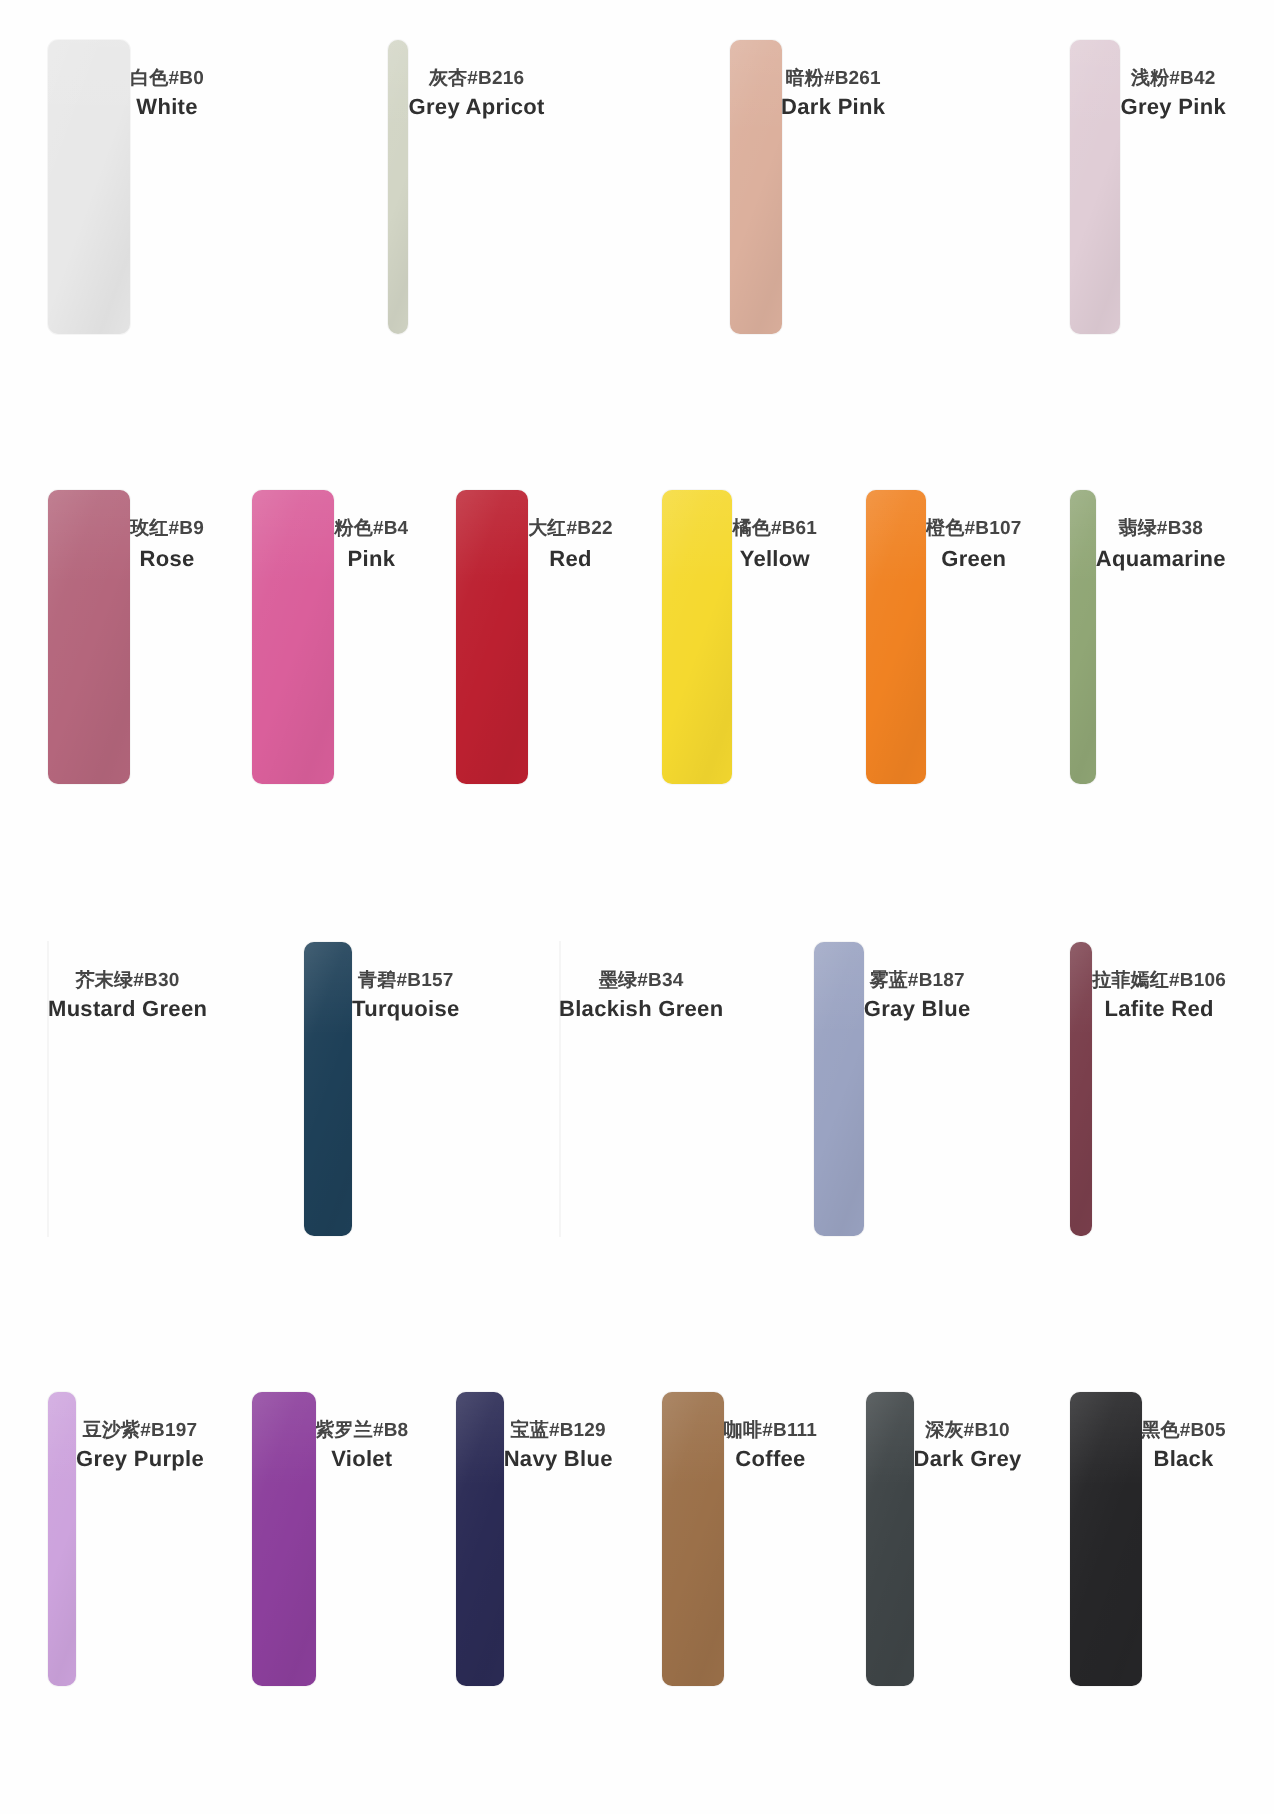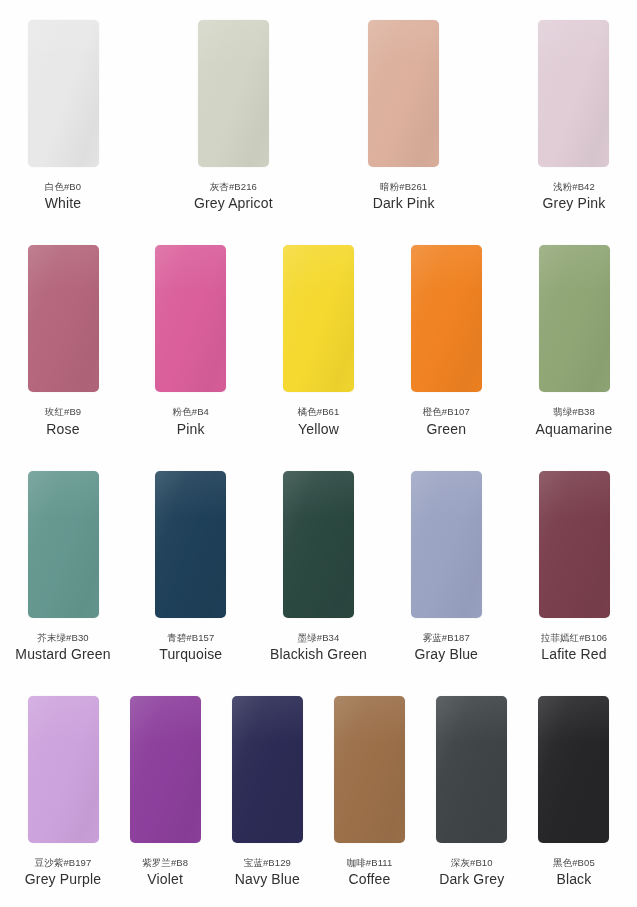--- a/index.html
+++ b/index.html
@@ -28,22 +28,23 @@
     flex-direction: row;
     justify-content: space-between;
     padding: 0 24px;
     height: 220px;
     margin-top: 14px;
   }
   .swatch-row:first-child { margin-top: 20px; }
   .swatch-cell {
     width: 78px;
     display: flex;
-    flex-direction: column;
-    align-items: center;
+    flex-direction: row;
+    align-items: flex-start;
+    font-weight: bold;
   }
   .swatch-chip {
     width: 71px;
     height: 147px;
     border-radius: 5px;
     position: relative;
     overflow: hidden;
     box-shadow: 0 0 0 0.5px rgba(0,0,0,0.035);
   }
   .swatch-chip::after {
@@ -74,21 +75,21 @@
     line-height: 1.42;
     color: #3b3b3b;
   }
   .label-cn {
     font-size: 9.5px;
     white-space: nowrap;
     letter-spacing: 0.1px;
     color: #454545;
   }
   .label-en {
-    font-size: 14px;
+    font-size: 11px;
     white-space: nowrap;
     letter-spacing: 0.15px;
     color: #303030;
     margin-top: 1px;
   }
 </style>
 </head>
 <body>
 
 <div id="swatch-sheet">
@@ -132,20 +133,27 @@
         </div>
       </div>
       <div class="swatch-cell">
         <div class="swatch-chip" style="background: rgb(218, 95, 155);"></div>
         <div class="swatch-labels">
           <div class="label-cn">粉色#B4</div>
           <div class="label-en">Pink</div>
         </div>
       </div>
       <div class="swatch-cell">
+        <div class="swatch-chip" style="background: rgb(188, 32, 48);"></div>
+        <div class="swatch-labels">
+          <div class="label-cn">大红#B22</div>
+          <div class="label-en">Red</div>
+        </div>
+      </div>
+      <div class="swatch-cell">
         <div class="swatch-chip" style="background: rgb(245, 217, 47);"></div>
         <div class="swatch-labels">
           <div class="label-cn">橘色#B61</div>
           <div class="label-en">Yellow</div>
         </div>
       </div>
       <div class="swatch-cell">
         <div class="swatch-chip" style="background: rgb(240, 130, 34);"></div>
         <div class="swatch-labels">
           <div class="label-cn">橙色#B107</div>

